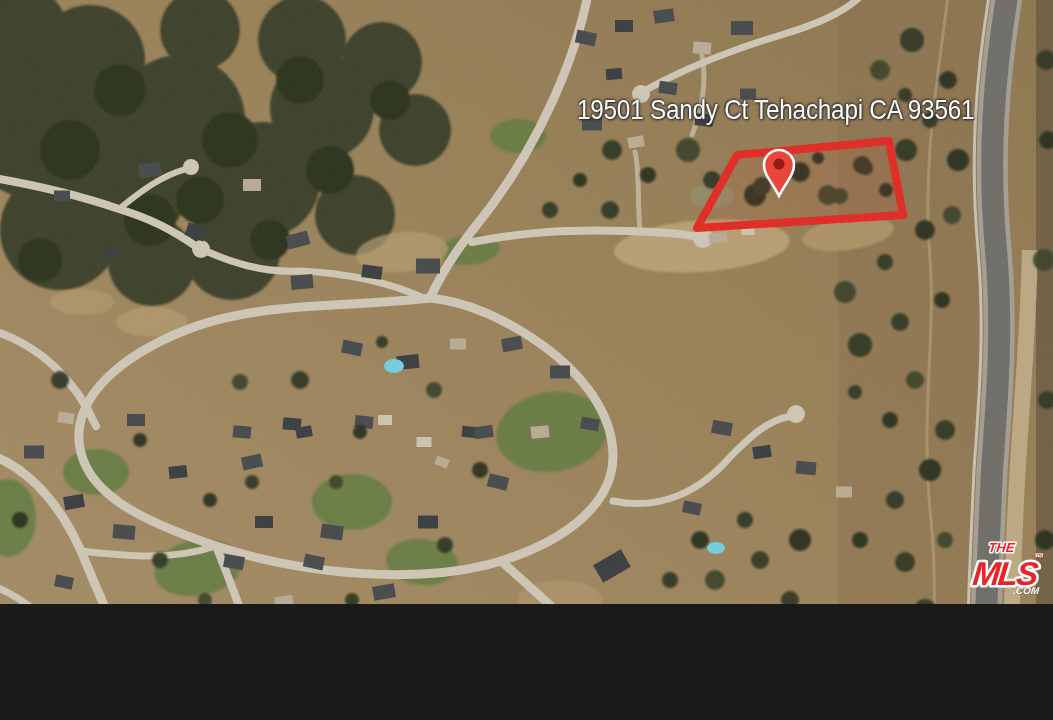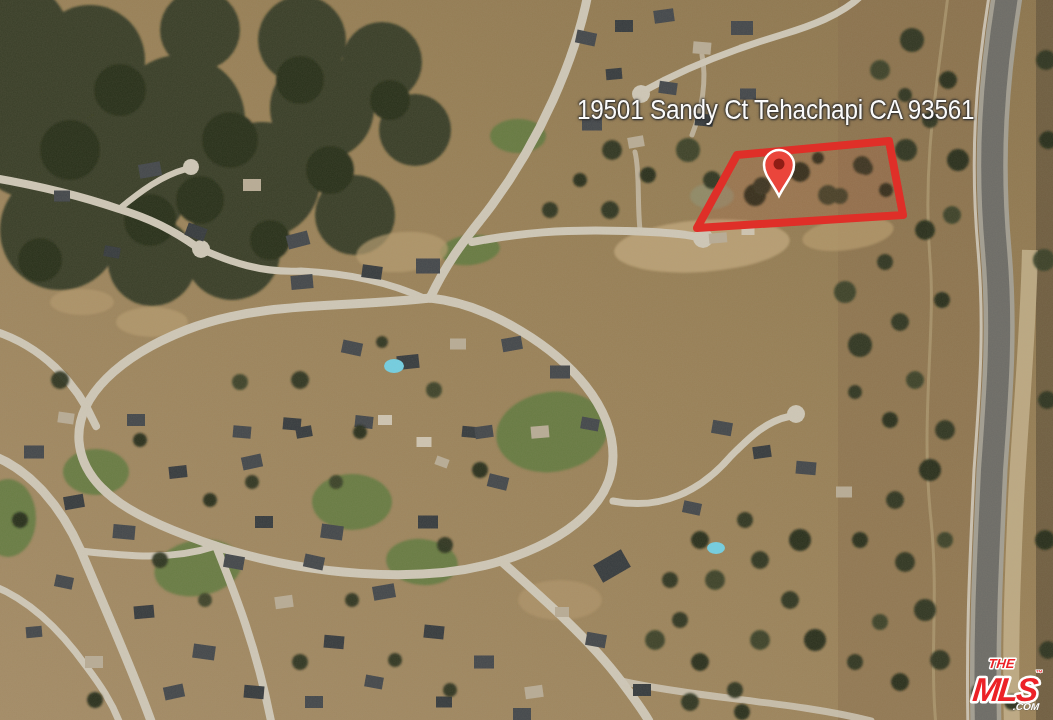--- a/index.html
+++ b/index.html
@@ -1,16 +1,16 @@
 <!DOCTYPE html>
 <html><head>
 <meta charset="utf-8">
 <style>
   html,body{margin:0;padding:0;background:#1a1a1a;}
-  .stage{position:relative;width:1053px;height:720px;overflow:hidden;
+  .stage{position:relative;width:1053px;height:604px;overflow:hidden;
          font-family:"Liberation Sans",sans-serif;background:#9c8562;}
   svg.map{position:absolute;left:0;top:0;display:block;}
   .addr{position:absolute;top:94px;left:577px;font-size:28px;font-weight:400;
         color:#fbfbfb;white-space:nowrap;letter-spacing:-0.3px;
         transform:scaleX(0.87);transform-origin:left center;
         text-shadow:0 0 2px rgba(45,45,45,.95),0 0 4px rgba(60,60,60,.85),
                     1px 1px 2px rgba(35,35,35,.9),-1px -1px 2px rgba(35,35,35,.6);}
   .logo{position:absolute;right:4px;bottom:6px;}
   .t1{fill:#2e3622}.t2{fill:#272f1c}.t3{fill:#3a432a}
   .f{fill:#3b4129}.fd{fill:#2b321f}

